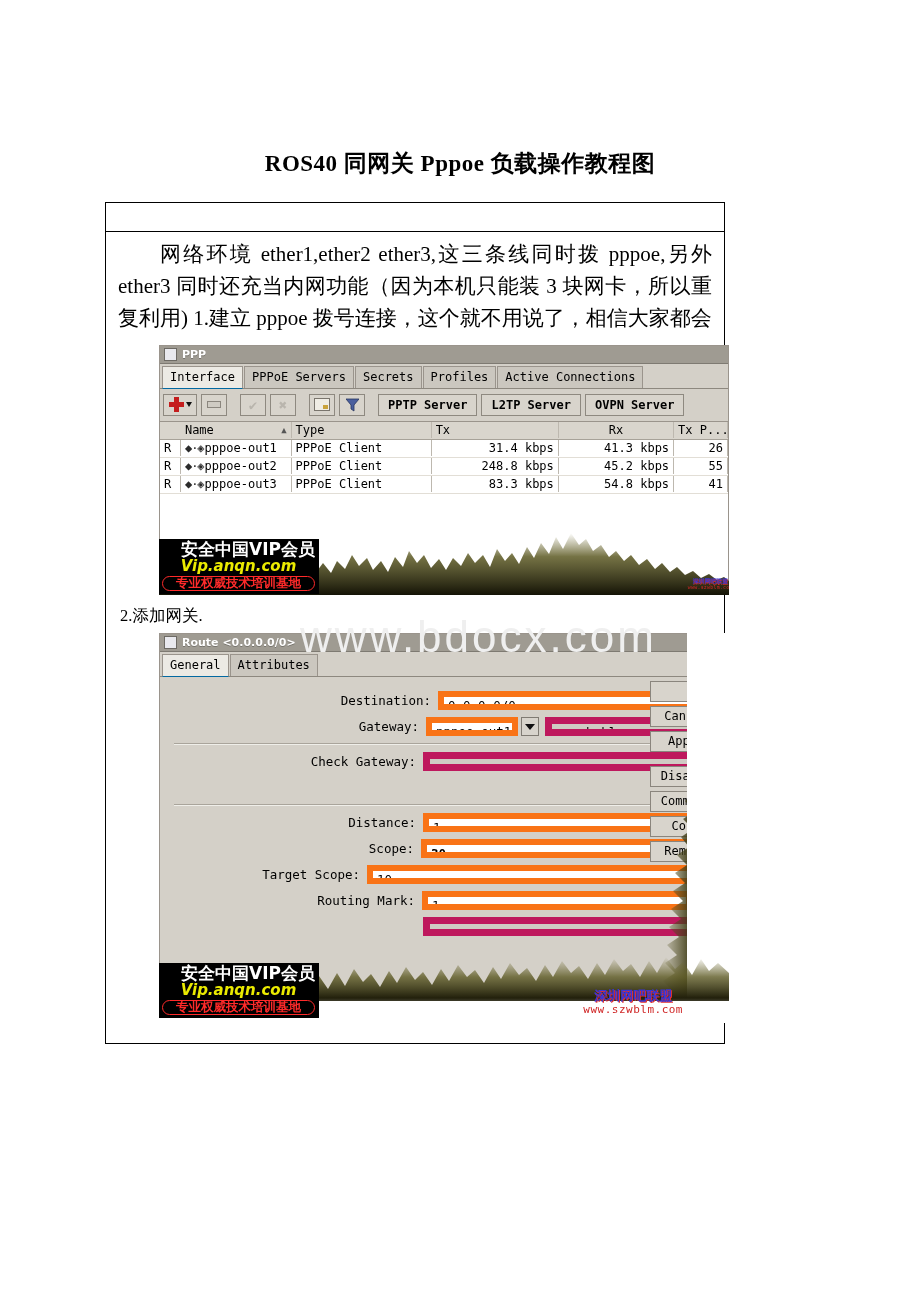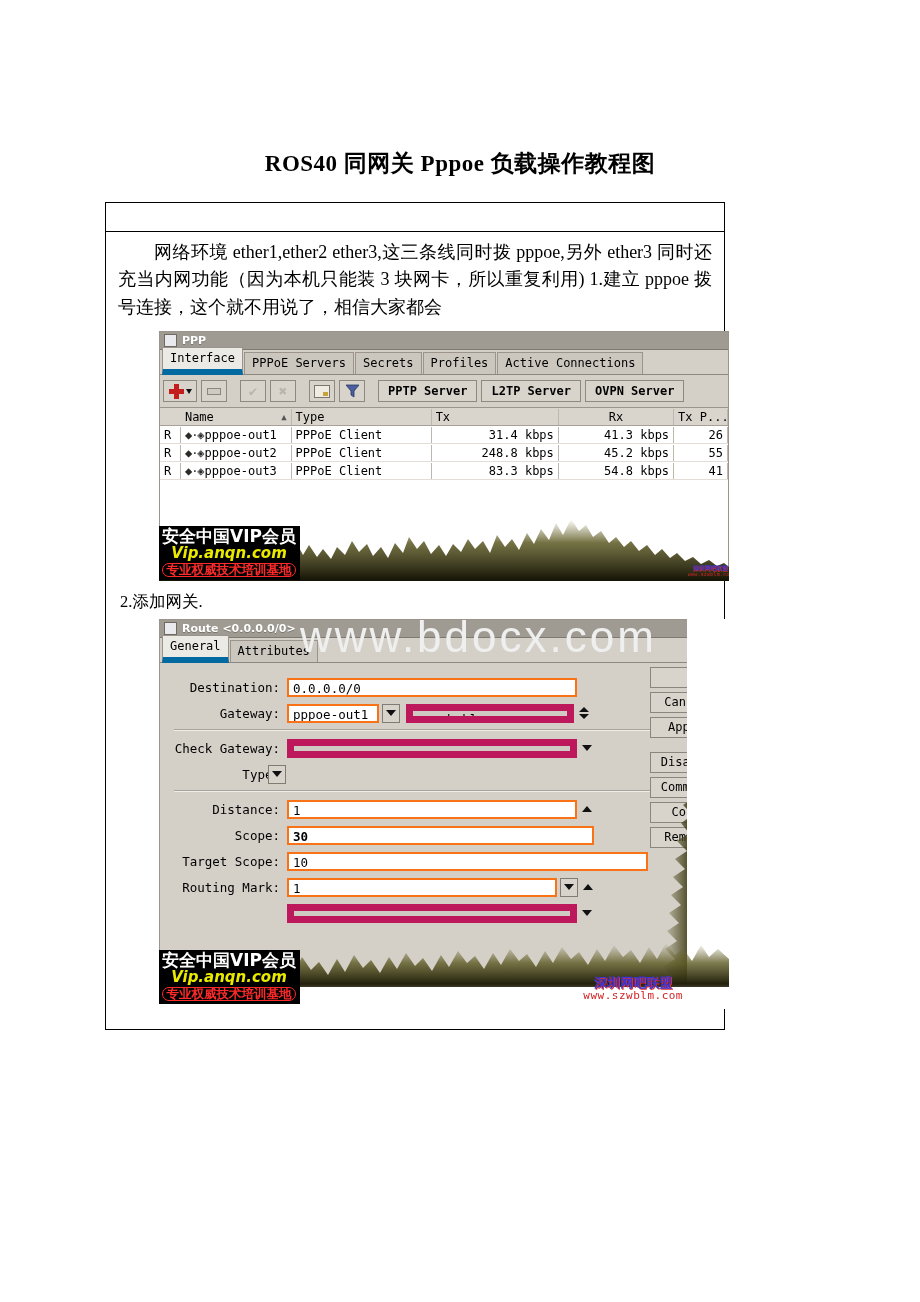--- a/index.html
+++ b/index.html
@@ -26,21 +26,21 @@
     border:1.4px solid #000;
     border-collapse:separate;
     background:#fff;
     box-sizing:border-box;
   }
   .row-empty{height:28px;border-bottom:1.4px solid #000;}
   .row-body{padding:4px 8px 6px 8px;}
 
   .para{
     font-family:"Liberation Serif",serif;
-    font-size:18px;line-height:1.52;
+    font-size:21px;line-height:1.52;
     text-align:justify;
     margin:3px 4px 2px 4px;
   }
   .para.indent{text-indent:2em;}
   .step-label{
     font-family:"Liberation Serif",serif;
     font-size:16.5px;margin:10px 0 6px 6px;
   }
 
   
@@ -77,21 +77,21 @@
   }
   .tab{
     font-size:12px;
     padding:3px 7px 4px 7px;
     background:#cbc7bf;
     border:1px solid #9a948c;border-bottom:none;
     margin-right:1px;
     white-space:nowrap;
     line-height:14px;
   }
-  .tab.active{background:#eceae4;border-bottom:6px solid #0369a1;position:relative;top:1px;}
+  .tab.active{background:#eceae4;border-bottom:1px solid #0369a1;position:relative;top:1px;}
 
   
   .toolbar{
     display:flex;align-items:center;gap:4px;
     height:28px;padding:2px 3px;
     background:#d4d0c8;
     border-bottom:1px solid #9a948c;
   }
   .tbtn{
     width:26px;height:22px;
@@ -150,21 +150,21 @@
     position:absolute;
     background:#000;
     padding:1px 3px 2px 3px;
     text-align:center;
     line-height:1;
     box-shadow:0 0 0 1px #000;
   }
   .wm-anqn .l1{
     font-family:"DejaVu Sans","Liberation Sans",sans-serif;
     font-size:17px;font-weight:bold;color:#ffffff;letter-spacing:0px;
-    display:block;margin-bottom:1px;
+    display:block;margin-bottom:1px;margin-left:19px;
   }
   .wm-anqn .l2{
     font-family:"DejaVu Sans","Liberation Sans",sans-serif;
     font-size:15px;font-weight:bold;font-style:italic;color:#eaea00;
     display:block;margin-bottom:2px;
   }
   .wm-anqn .l3{
     font-family:"DejaVu Sans","Liberation Sans",sans-serif;
     font-size:12.5px;font-weight:bold;color:#ff2a2a;
     display:block;
@@ -190,30 +190,30 @@
     font-family:"Liberation Sans",sans-serif;
     font-size:44px;color:#efefef;
     letter-spacing:3px;white-space:nowrap;
     z-index:1;
   }
 
   
   .route-body{position:relative;padding:6px 0 0 0;}
   .frow{
     display:flex;align-items:center;
-    margin:0 0 6px 0;height:20px;
+    margin:0 0 6px 0;height:20px;justify-content:flex-end;
   }
   .flab{
     width:120px;text-align:right;padding-right:7px;
     font-size:12.5px;white-space:nowrap;
     font-family:"DejaVu Sans Mono","Liberation Mono",monospace;
   }
   .fin{
     height:19px;background:#ffffff;
-    border:2px solid #f97316;
+    border:6px solid #f97316;
     box-sizing:border-box;
     font-size:12.5px;line-height:17px;
     padding:0 4px;
     font-family:"DejaVu Sans Mono","Liberation Mono",monospace;
     white-space:nowrap;overflow:hidden;
   }
   .fin.grey{background:#cfcbc3;border:7px solid #be185d;}
   .ddbtn{
     width:18px;height:19px;margin-left:3px;
     background:#d8d4cc;border:1px solid #807b73;

